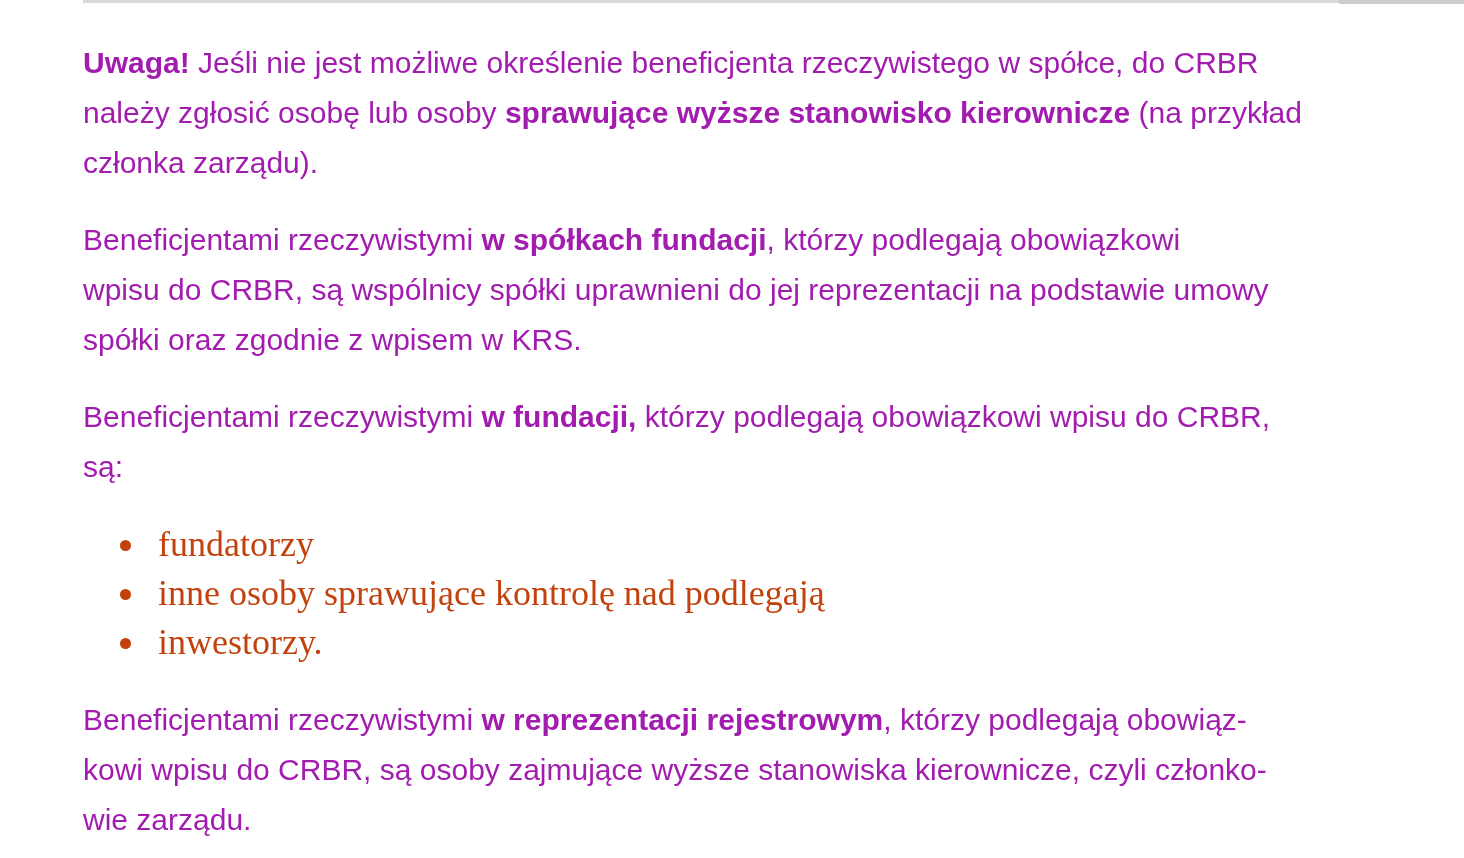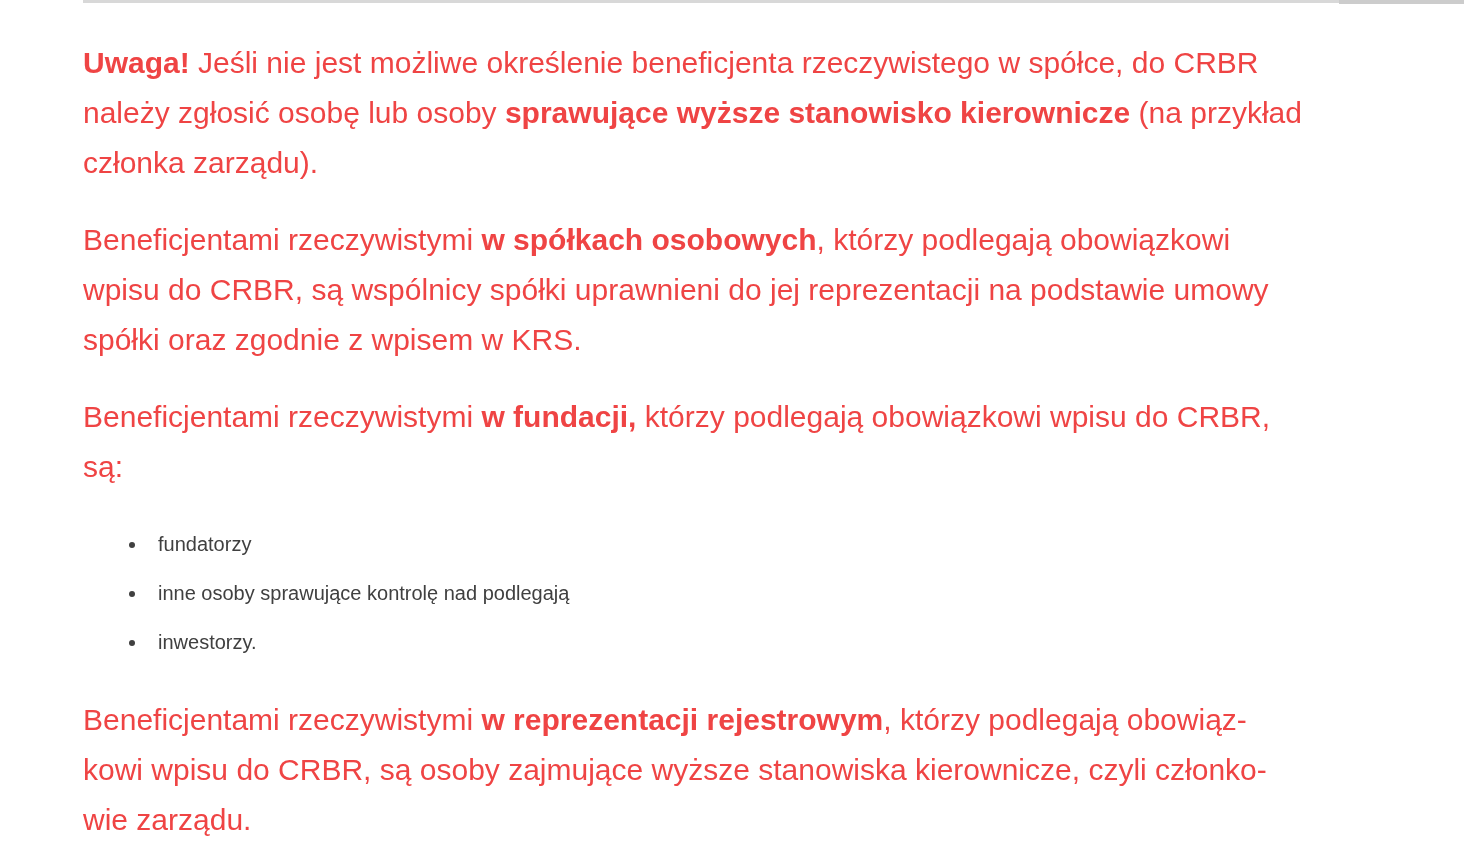--- a/index.html
+++ b/index.html
@@ -43,29 +43,30 @@
     left: 83px;
     width: 1370px;
     padding-top: 38px;
     box-sizing: border-box;
   }
   .para {
     margin: 0 0 27px 0;
     font-size: 30px;
     line-height: 50px;
     white-space: pre-wrap;
-    color: #ef4444;
+    color: #a21caf;
   }
   .b { font-weight: 700; }
   ul.bullets {
     margin: 28px 0 28px 0;
     padding-left: 65px;
-    font-size: 20px;
+    font-size: 36px;
     line-height: 49px;
-    color: #404040;
+    color: #c2410c;
+    font-family: Liberation Serif, serif;
   }
   ul.bullets li {
     list-style-type: disc;
     padding-left: 10px;
   }
 </style>
 </head>
 <body>
 
 <div class="page">
@@ -74,21 +75,21 @@
     <div class="seg-left"></div>
     <div class="seg-right"></div>
   </div>
 
   <div class="content">
 
     <p class="para"><span class="b">Uwaga!</span><span> Jeśli nie jest możliwe określenie beneficjenta rzeczywistego w spółce, do CRBR
 należy zgłosić osobę lub osoby </span><span class="b">sprawujące wyższe stanowisko kierownicze</span><span> (na przykład
 członka zarządu).</span></p>
 
-    <p class="para"><span>Beneficjentami rzeczywistymi </span><span class="b">w spółkach osobowych</span><span>, którzy podlegają obowiązkowi
+    <p class="para"><span>Beneficjentami rzeczywistymi </span><span class="b">w spółkach fundacji</span><span>, którzy podlegają obowiązkowi
 wpisu do CRBR, są wspólnicy spółki uprawnieni do jej reprezentacji na podstawie umowy
 spółki oraz zgodnie z wpisem w KRS.</span></p>
 
     <p class="para"><span>Beneficjentami rzeczywistymi </span><span class="b">w fundacji,</span><span> którzy podlegają obowiązkowi wpisu do CRBR,
 są:</span></p>
 
     <ul class="bullets">
       <li>fundatorzy</li>
       <li>inne osoby sprawujące kontrolę nad podlegają</li>
       <li>inwestorzy.</li>

